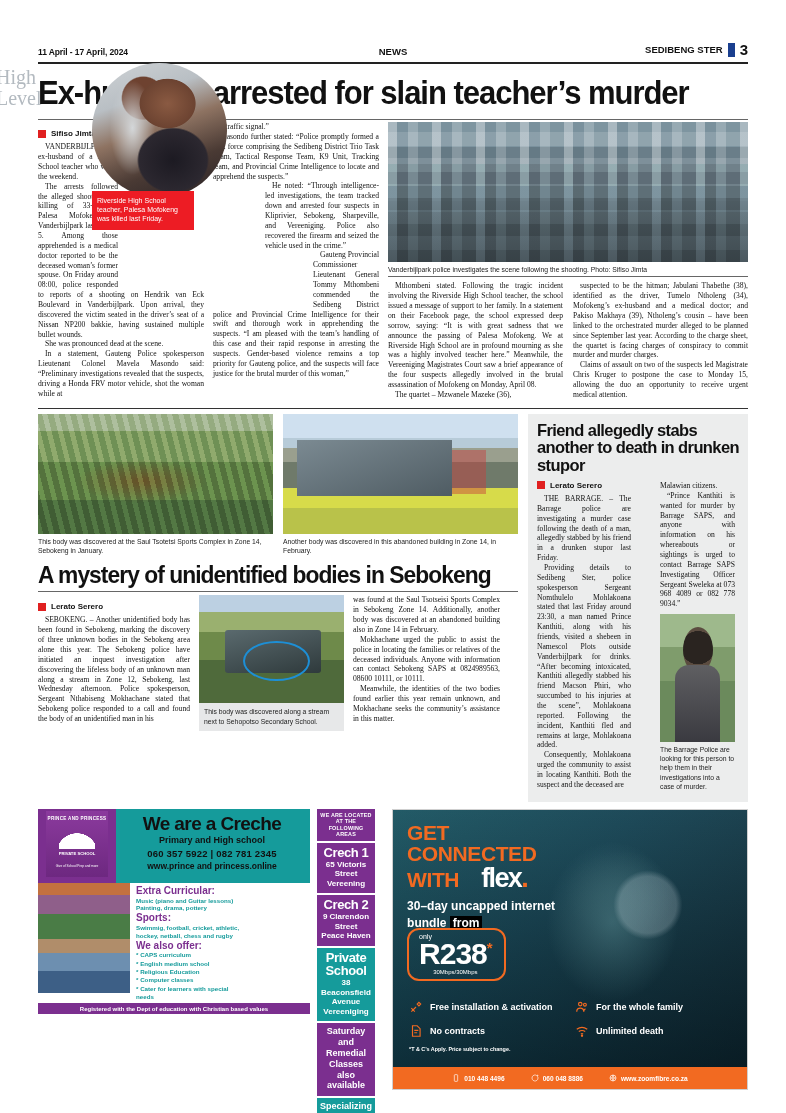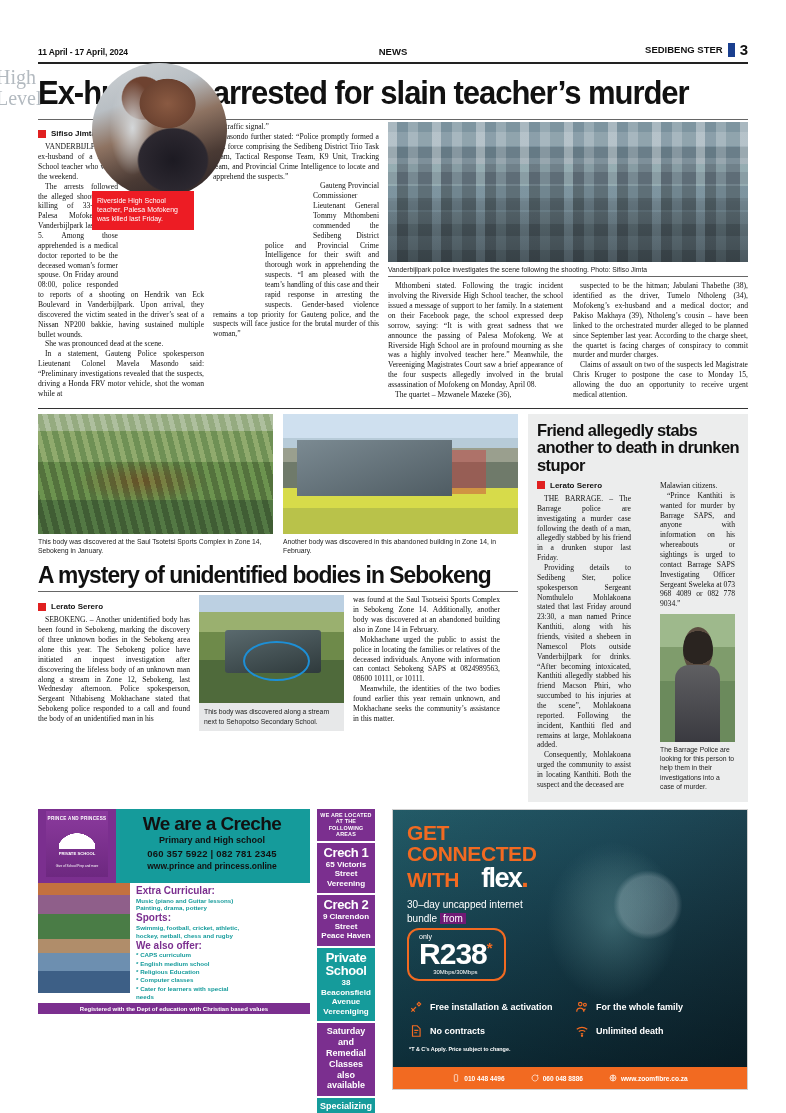--- a/index.html
+++ b/index.html
@@ -231,23 +231,23 @@
        radial-gradient(circle at 72% 34%, rgba(230,240,245,.22) 0 9%, rgba(0,0,0,0) 11%),
        linear-gradient(180deg, rgba(255,255,255,.05), rgba(0,0,0,.32));
   }
   .flex-txt { position:absolute; left:14px; top:12px; z-index:2; }
   .flex-txt .l1, .flex-txt .l2, .flex-txt .l3 {
      font-family:"Liberation Sans",sans-serif; font-weight:700; font-size:21px;
      color:#f26a21; line-height:1.02; letter-spacing:-.4px;}
   .flex-txt .l3 { display:flex; align-items:baseline; gap:22px; }
   .flex-word { color:#fff; font-size:27px; font-weight:700; letter-spacing:-1.6px; }
   .flex-word .dot { color:#f26a21; }
-  .flex-sub { font-family:"Liberation Sans",sans-serif; font-weight:400; font-size:10px;
+  .flex-sub { font-family:"Liberation Sans",sans-serif; font-weight:700; font-size:12px;
      color:#fff; margin-top:6px; line-height:1.35;}
-  .flex-sub .hl { background:#701a75; color:#fff; padding:0 3px; }
+  .flex-sub .hl { background:#000000; color:#fff; padding:0 3px; }
   .price { position:absolute; left:14px; top:118px; z-index:2;
      border:2px solid #f26a21; border-radius:12px; padding:3px 12px 4px 10px; text-align:center;}
   .price .only { font-family:"Liberation Sans",sans-serif; font-size:7px; color:#fff; text-align:left;}
   .price .amt { font-family:"Liberation Sans",sans-serif; font-weight:700; font-size:30px;
      color:#fff; line-height:.92; letter-spacing:-1px;}
   .price .amt sup { font-size:15px; color:#f26a21; }
   .price .spd { font-family:"Liberation Sans",sans-serif; font-size:6px; color:#fff; margin-top:1px;}
   .feats { position:absolute; left:16px; top:190px; right:14px; z-index:2;
      display:grid; grid-template-columns:1fr 1fr; row-gap:10px; column-gap:8px;}
   .feat { display:flex; align-items:center; gap:7px; color:#fff;
@@ -290,20 +290,21 @@
       <div style="float:right;width:86px;height:108px;"></div>
       <p>The arrests followed the alleged shooting and killing of 33-year-old Palesa Mofokeng in Vanderbijlpark last Friday 5. Among those apprehended is a medical doctor reported to be the deceased woman’s former spouse. On Friday around 08:00, police responded to reports of a shooting on Hendrik van Eck Boulevard in Vanderbijlpark. Upon arrival, they discovered the victim seated in the driver’s seat of a Nissan NP200 bakkie, having sustained multiple bullet wounds.</p>
       <p>She was pronounced dead at the scene.</p>
       <p>In a statement, Gauteng Police spokesperson Lieutenant Colonel Mavela Masondo said: “Preliminary investigations revealed that the suspects, driving a Honda FRV motor vehicle, shot the woman while at</p>
     </div>
 
     <div class="col s1-c2">
       <p class="first">a traffic signal.”</p>
       <p>Masondo further stated: “Police promptly formed a task force comprising the Sedibeng District Trio Task Team, Tactical Response Team, K9 Unit, Tracking team, and Provincial Crime Intelligence to locate and apprehend the suspects.”</p>
       <div style="float:left;width:52px;height:120px;"></div>
+      <p>He noted: “Through intelligence-led investigations, the team tracked down and arrested four suspects in Kliprivier, Sebokeng, Sharpeville, and Vereeniging. Police also recovered the firearm and seized the vehicle used in the crime.”</p>
       <div style="float:left;width:48px;height:58px;"></div>
       <p>Gauteng Provincial Commissioner Lieutenant General Tommy Mthombeni commended the Sedibeng District police and Provincial Crime Intelligence for their swift and thorough work in apprehending the suspects. “I am pleased with the team’s handling of this case and their rapid response in arresting the suspects. Gender-based violence remains a top priority for Gauteng police, and the suspects will face justice for the brutal murder of this woman,”</p>
     </div>
 
     <div class="portrait-wrap">
       <div class="portrait"></div>
     </div>
     <div class="wm">
       <div>High</div>
       <div>Level</div>

